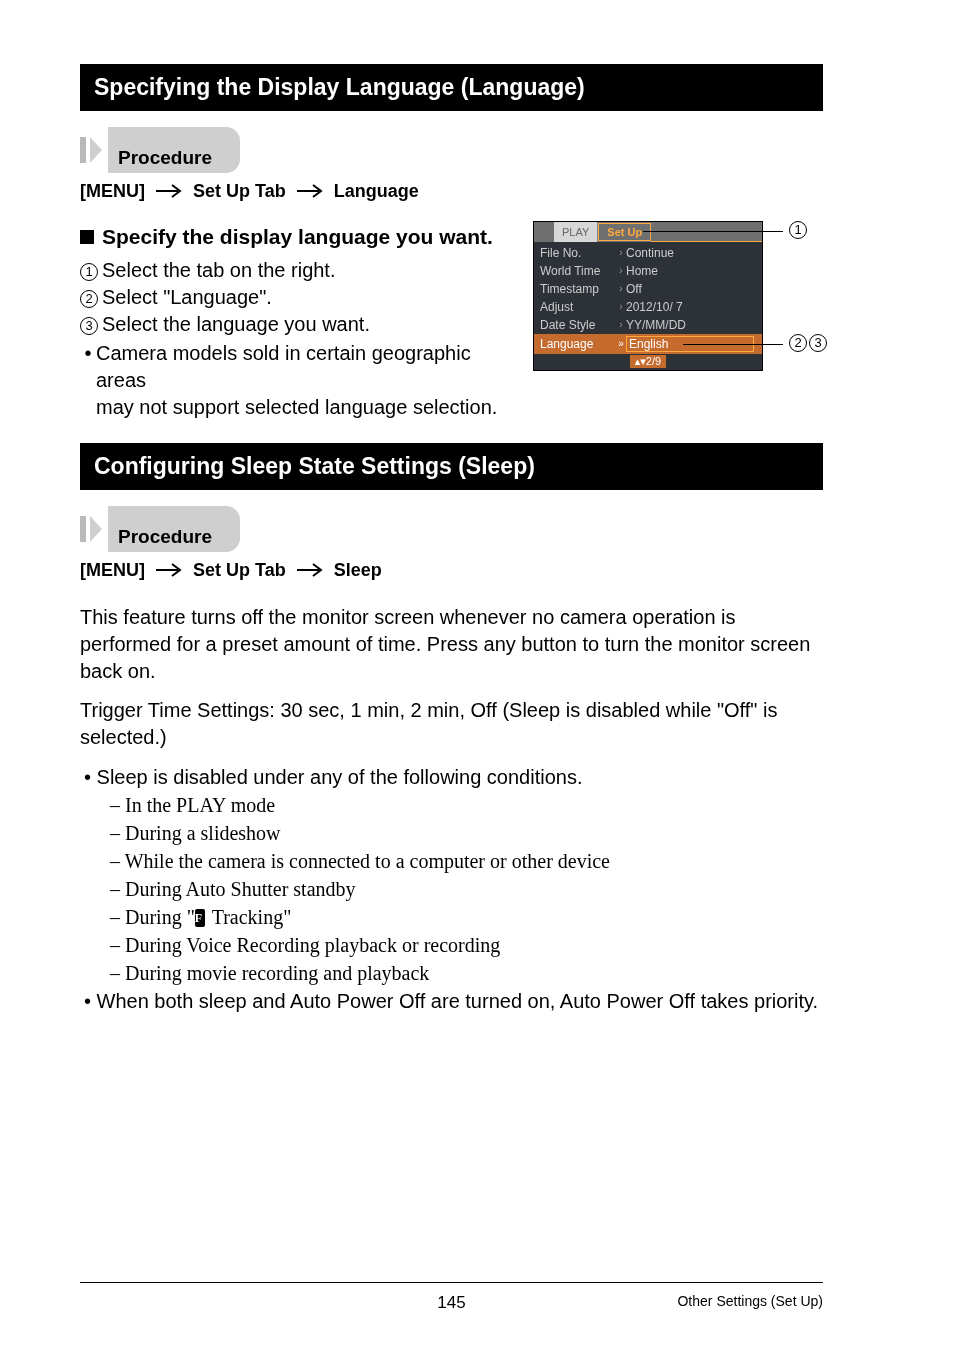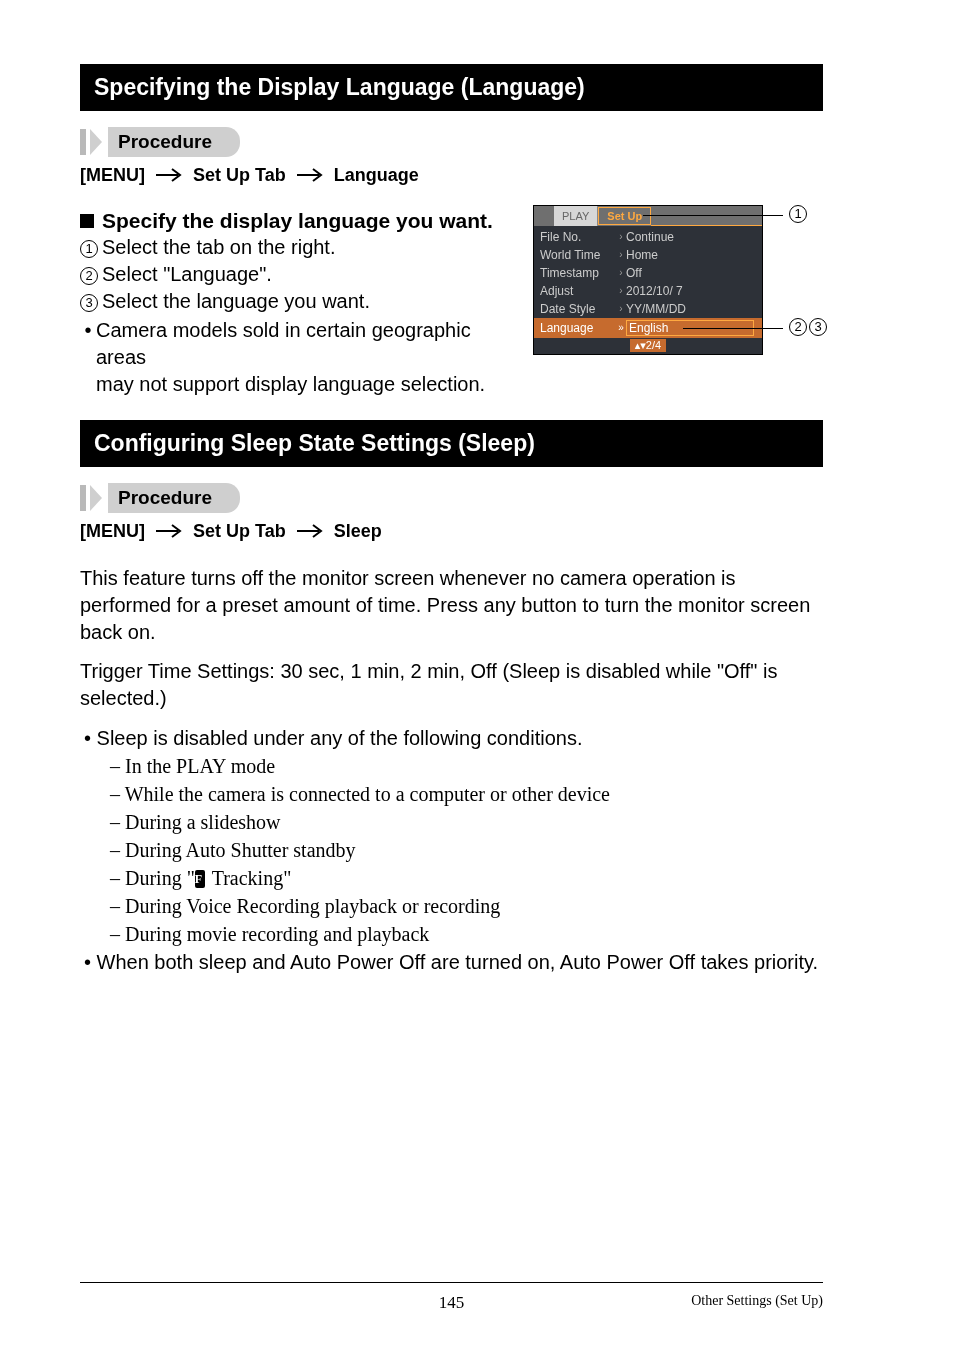--- a/index.html
+++ b/index.html
@@ -2,28 +2,28 @@
 <html><head>
 <meta charset="utf-8">
 <style>
   * { box-sizing: border-box; margin: 0; padding: 0; }
   html, body { width: 954px; height: 1357px; font-family: Arial, Helvetica, sans-serif; background: #fff; color: #000; }
   .page { position: relative; width: 903px; height: 1357px; padding: 60px 80px 40px 80px; }
   .section-bar { background: #000; color: #fff; font-size: 23px; font-weight: bold; padding: 10px 14px; margin-top: 4px; margin-bottom: 16px; }
   .procedure-row { display: flex; align-items: center; margin-bottom: 8px; }
   .proc-accent { width: 6px; height: 26px; background: #b9b9b9; margin-right: 4px; }
   .proc-chev { width: 0; height: 0; border-top: 13px solid transparent; border-bottom: 13px solid transparent; border-left: 12px solid #cfcfcf; margin-right: 6px; }
-  .proc-tag { background: #cfcfcf; color: #000; font-size: 19px; font-weight: bold; padding: 4px 28px 4px 10px; border-radius: 0 14px 14px 0; }
+  .proc-tag { background: #cfcfcf; color: #000; font-size: 19px; font-weight: bold; padding: 20px 28px 4px 10px; border-radius: 0 14px 14px 0; }
   .nav-row { font-size: 18px; font-weight: bold; margin-bottom: 22px; }
   .nav-row .arrow { display:inline-block; vertical-align: middle; margin: 0 6px; }
   .arrow-svg { width: 26px; height: 14px; }
   .columns { display: flex; align-items: flex-start; gap: 22px; margin-bottom: 22px; }
   .left-col { flex: 1 1 auto; }
   .right-col { flex: 0 0 auto; }
-  .subhead { font-size: 21px; font-weight: bold; margin-bottom: 1px; display:flex; align-items:center; gap:8px;}
+  .subhead { font-size: 21px; font-weight: bold; margin-bottom: 8px; display:flex; align-items:center; gap:8px;}
   .black-sq { width: 14px; height: 14px; background: #000; display:inline-block; }
   .num-list { font-size: 20px; line-height: 1.35; }
   .num-list .row { display: flex; align-items: flex-start; }
   .num-list .num { width: 22px; flex: 0 0 22px; }
   .bullet-list { font-size: 20px; line-height: 1.35; margin-top: 2px; }
   .bullet-list .row { display:flex; }
   .bullet-list .dot { width: 16px; flex: 0 0 16px; text-align:center; }
   .bullet-list .txtwrap { flex:1; }
   .circ-num { display: inline-block; width: 18px; height: 18px; border: 1.5px solid #000; border-radius: 50%; font-size: 13px; text-align: center; line-height: 16px; font-family: Arial, sans-serif; vertical-align: 1px; }
   .body-p { font-size: 20px; line-height: 1.35; margin-bottom: 12px; }
@@ -47,21 +47,21 @@
   .cam-sep { width: 10px; flex:0 0 10px; color:#999; font-size:10px; text-align:center;}
   .cam-row.hl .cam-sep { color:#fff;}
   .cam-val { flex:1;}
   .cam-row.hl .cam-val { border:1px solid #ffa940; padding: 0 2px; margin-right: 2px;}
   .cam-foot { display:flex; justify-content:center; padding: 1px 0 2px 0;}
   .cam-footbox { background:#c66b2e; color:#fff; font-size:11px; padding: 0 5px;}
   .callout-line-h { position:absolute; height:1px; background:#000;}
   .callout-label { position:absolute; }
 
   
-  .footer { position:absolute; left:80px; right:80px; bottom:44px; border-top: 1px solid #000; padding-top: 10px; display:flex; align-items:center;font-family:Liberation Serif, serif;}
+  .footer { position:absolute; left:80px; right:80px; bottom:44px; border-top: 1px solid #000; padding-top: 10px; display:flex; align-items:center;}
   .foot-page { width: 100%; text-align:center; font-size:17px;}
   .foot-title { position:absolute; right:0; top:10px; font-size:14px;}
 </style>
 </head>
 <body>
 
 <div class="page">
 
   <div class="section-bar">Specifying the Display Language (Language)</div>
 
@@ -107,21 +107,21 @@
         <div class="row">
             <span class="num"><span class="circ-num">3</span></span>
             <span>Select the language you want.</span>
           </div>
       </div>
       <div class="bullet-list">
         <div class="row">
             <span class="dot">•</span>
           <span class="txtwrap">
             <span>Camera models sold in certain geographic areas</span><br>
-            <span>may not support display language selection.</span>
+            <span>may not support selected language selection.</span>
           </span>
         </div>
       </div>
     </div>
 
     <div class="right-col cam-wrap">
       <div class="cam">
         <div class="cam-tabs">
           <div class="cam-tab tab-play">PLAY</div>
           <div class="cam-tab tab-setup">Set Up</div>
@@ -152,21 +152,21 @@
               <span class="cam-label">Date Style</span>
               <span class="cam-sep">›</span>
               <span class="cam-val">YY/MM/DD</span>
             </div>
           <div class="cam-row hl">
               <span class="cam-label">Language</span>
               <span class="cam-sep">»</span>
               <span class="cam-val">English</span>
             </div>
           <div class="cam-foot">
-              <span class="cam-footbox">▴▾2/4</span>
+              <span class="cam-footbox">▴▾2/9</span>
             </div>
         </div>
       </div>
 
       <div class="callout-line-h" style="top:10px; left:110px; width:140px;"></div>
       <div class="callout-label" style="top:0px; left:256px;"><span class="circ-num">1</span></div>
 
       <div class="callout-line-h" style="top:123px; left:150px; width:100px;"></div>
       <div class="callout-label" style="top:113px; left:256px;"><span class="circ-num">2</span></div>
       <div class="callout-label" style="top:113px; left:276px;"><span class="circ-num">3</span></div>
@@ -198,22 +198,22 @@
     </span>
     <span>Sleep</span>
   </div>
 
   <div class="body-p">This feature turns off the monitor screen whenever no camera operation is performed for a preset amount of time. Press any button to turn the monitor screen back on.</div>
   <div class="body-p">Trigger Time Settings: 30 sec, 1 min, 2 min, Off (Sleep is disabled while "Off" is selected.)</div>
 
   <div class="cond-list">
     <div class="lvl1">• <span>Sleep is disabled under any of the following conditions.</span></div>
     <div class="lvl2">– <span>In the PLAY mode</span></div>
+    <div class="lvl2">– <span>During a slideshow</span></div>
     <div class="lvl2">– <span>While the camera is connected to a computer or other device</span></div>
-    <div class="lvl2">– <span>During a slideshow</span></div>
     <div class="lvl2">– <span>During Auto Shutter standby</span></div>
     <div class="lvl2">– <span>During "</span><span class="af-icon">•AF</span><span> Tracking"</span></div>
     <div class="lvl2">– <span>During Voice Recording playback or recording</span></div>
     <div class="lvl2">– <span>During movie recording and playback</span></div>
     <div class="lvl1">• <span>When both sleep and Auto Power Off are turned on, Auto Power Off takes priority.</span></div>
   </div>
 
   <div class="footer">
     <div class="foot-page">145</div>
     <div class="foot-title">Other Settings (Set Up)</div>

